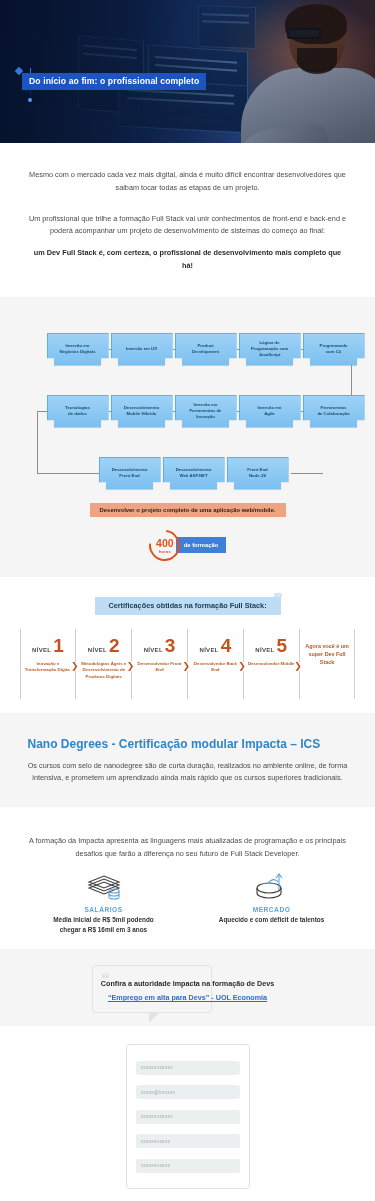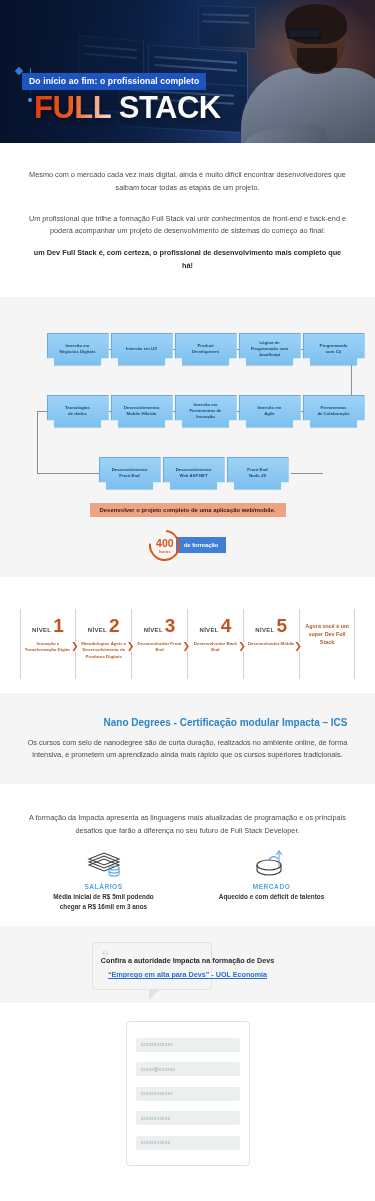--- a/index.html
+++ b/index.html
@@ -214,21 +214,21 @@
   }
   .lvl-last .lvl-desc { color: #b65a25; font-size: 5.4px; margin-top: 13px; }
   .lvl-chev {
     position: absolute; right: -3.6px; top: 33px;
     font-size: 9px; color: #c2521f; font-weight: bold; line-height: 1;
     background: #ffffff; padding: 0 .5px;
   }
 
   
   .h-blue {
-    font-size: 10px; font-weight: bold; color: #2e86c8; text-align: right;
+    font-size: 12px; font-weight: bold; color: #2e86c8; text-align: left;
   }
 
   
   .stats { display: flex; justify-content: center; gap: 58px; margin-top: 6px; }
   .stat { width: 110px; text-align: center; }
   .stat-ico { height: 34px; display: flex; align-items: center; justify-content: center; }
   .stat-title {
     font-size: 6.6px; font-weight: bold; color: #5ba3dd; letter-spacing: .5px; margin-top: 3px;
   }
   .stat-body { font-size: 6.4px; font-weight: bold; color: #333; line-height: 1.6; margin-top: 2px; }
@@ -283,21 +283,20 @@
       <div class="p-beard"></div>
       <div class="p-glass"></div>
     </div>
   </div>
   <div class="hero-vignette"></div>
 
   <div class="hero-content">
     <div class="hero-line"></div>
     <div class="hero-dot"></div>
     <div class="hero-kicker">Do início ao fim: o profissional completo</div>
-    <div class="hero-big">FULL STACK</div>
   </div>
 </header>
 
 <section class="sec" style="padding:18px 0 16px;">
   <div class="wrap">
     <p class="p-txt">Mesmo com o mercado cada vez mais digital, ainda é muito difícil encontrar desenvolvedores que saibam tocar todas as etapas de um projeto.</p>
     <div class="gap"></div>
     <div class="gap"></div>
     <p class="p-txt">Um profissional que trilhe a formação Full Stack vai unir conhecimentos de front-end e back-end e poderá acompanhar um projeto de desenvolvimento de sistemas do começo ao final:</p>
     <div class="gap"></div>
@@ -420,20 +419,21 @@
       <div class="hours-inner">
         <div class="hours-num">400</div>
         <div class="hours-lbl">horas</div>
       </div>
     </div>
     <div class="hours-tag">de formação</div>
   </div>
 </section>
 
 <section class="sec" style="padding:18px 0 14px;">
+  <div class="pill-blue">Certificações obtidas na formação Full Stack:</div>
 
   <div class="levels">
     <div class="lvl">
       <div class="lvl-top">
         <span class="lvl-word">NÍVEL</span>
         <span class="lvl-num">1</span>
       </div>
       <div class="lvl-desc">Inovação e Transformação Digital</div>
       <div class="lvl-chev">❯</div>
     </div>

